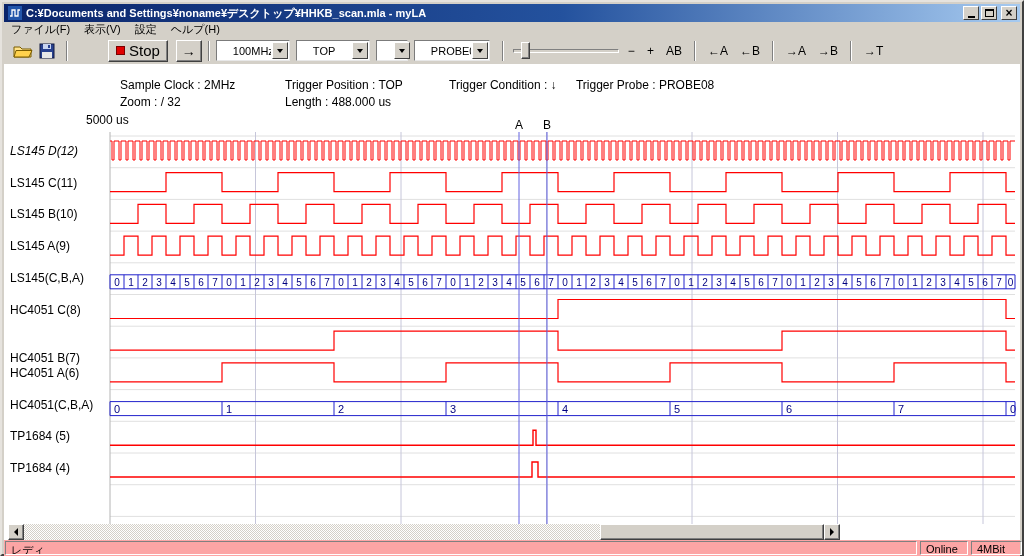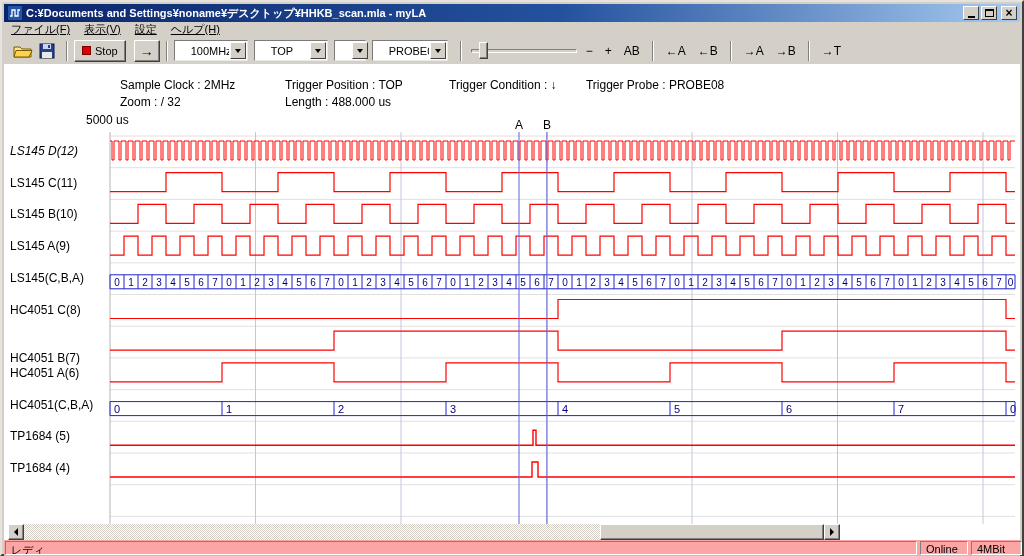--- a/index.html
+++ b/index.html
@@ -20,32 +20,32 @@
   .tb-btn { width:16px; height:14px; background:#d4d0c8;
             border:1px solid; border-color:#fff #404040 #404040 #fff;
             display:flex; align-items:center; justify-content:center; }
   .glyph-min { width:7px; height:2px; background:#000; margin-top:7px; }
   .glyph-max { width:9px; height:8px; border:1px solid #000; border-top-width:2px; }
   .glyph-close { font-size:12px; font-weight:bold; line-height:10px; color:#000; }
 
   
   .menubar { position:absolute; left:2px; top:20px; right:2px; height:15px;
              display:flex; align-items:center; font-size:11px; color:#000; }
-  .menu-item { padding:1px 7px;text-decoration:underline; }
+  .menu-item { padding:1px 7px; }
 
   
   .toolbar { position:absolute; left:2px; top:35px; right:2px; height:27px;
              display:flex; align-items:center; padding-left:8px; font-size:12px; }
   .tool-icon-btn { width:22px; height:22px; display:flex; align-items:center;
                    justify-content:center; margin-right:2px; }
   .tsep { width:2px; height:20px; border-left:1px solid #808080; border-right:1px solid #fff;
           margin:0 6px; flex:0 0 auto; }
   .raised { background:#d4d0c8; border:1px solid; border-color:#fff #404040 #404040 #fff;
             box-shadow: inset -1px -1px 0 #808080; }
-  .stop-btn { height:22px; padding:0 7px; display:flex; align-items:center; gap:4px; font-size:11px; }
+  .stop-btn { height:22px; padding:0 7px; display:flex; align-items:center; gap:4px; font-size:15px;margin-left:34px; }
   .stop-square { width:9px; height:9px; background:#e00000; border:1px solid #7a0000; }
   .run-btn { width:26px; height:22px; margin-left:8px; display:flex; align-items:center;
              justify-content:center; font-size:14px; font-weight:bold; }
   .combo { height:21px; background:#fff; border:1px solid; border-color:#7b7b7b #e8e8e8 #e8e8e8 #7b7b7b;
            display:flex; align-items:center; margin-right:6px; }
   .combo-text { flex:1 1 auto; font-size:11px; padding-left:16px; white-space:nowrap; overflow:hidden; }
   .combo-arrow { width:16px; height:17px; margin:1px; background:#d4d0c8;
                  border:1px solid; border-color:#fff #404040 #404040 #fff;
                  display:flex; align-items:center; justify-content:center; flex:0 0 auto; }
   .tri-down { width:0; height:0; border:3px solid transparent; border-top:4px solid #000; margin-top:3px; }
@@ -188,21 +188,21 @@
     <div class="tsep"></div>
     <span class="flat-btn">→T</span>
   </div>
 
   <div class="content"></div>
 
   <span class="info-text" style="left:118px; top:76px">Sample Clock : 2MHz</span>
   <span class="info-text" style="left:283px; top:76px">Trigger Position : TOP</span>
   <span class="info-text" style="left:447px; top:76px">
     <span>Trigger Condition : ↓</span>
-    <span style="margin-left:26px">Trigger Probe : PROBE08</span>
+    <span style="margin-left:16px">Trigger Probe : PROBE08</span>
   </span>
   <span class="info-text" style="left:118px; top:93px">Zoom : / 32</span>
   <span class="info-text" style="left:283px; top:93px">Length : 488.000 us</span>
   <span class="info-text" style="left:84px; top:111px">5000 us</span>
 
   <div id="channel-labels">
       <div class="ch-label" style="top: 142px; font-style: italic;">LS145 D(12)</div>
       <div class="ch-label" style="top: 173.7px;">LS145 C(11)</div>
       <div class="ch-label" style="top: 205.4px;">LS145 B(10)</div>
       <div class="ch-label" style="top: 237.1px;">LS145 A(9)</div>

